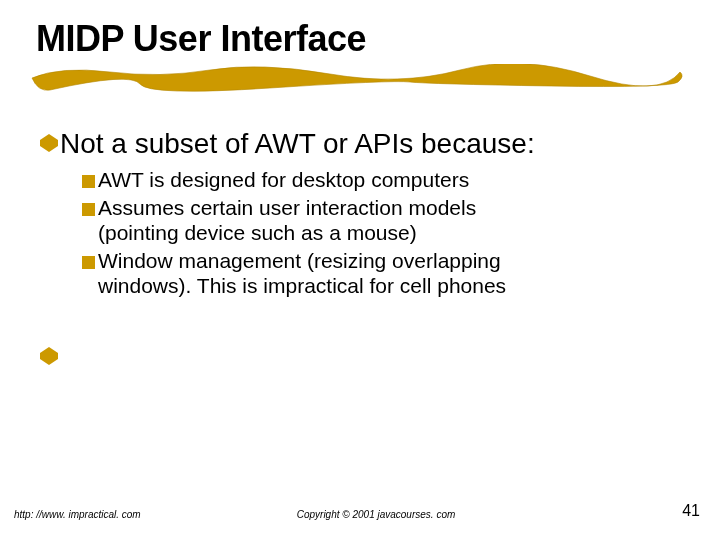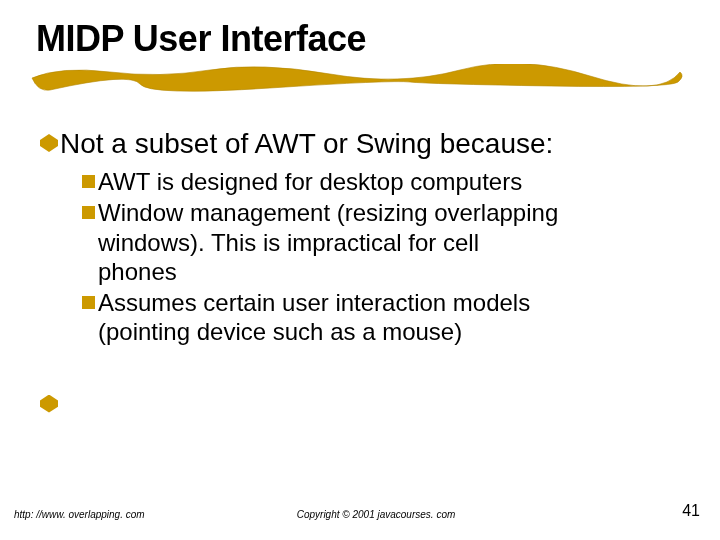--- a/index.html
+++ b/index.html
@@ -66,21 +66,21 @@
   }
   .lvl2 .sq {
     flex: 0 0 auto;
     width: 13px;
     height: 13px;
     background: #cc9900;
     margin-top: 8px;
     margin-right: 3px;
   }
   .lvl2 .txt {
-    font-size: 24px;
+    font-size: 21px;
     line-height: 1.22;
     color: #000;
   }
   .gap { height: 22px; }
   .footer {
     position: absolute;
     bottom: 20px;
     left: 0;
     width: 720px;
     padding: 0 20px 0 14px;
@@ -116,45 +116,45 @@
                Q 655 12, 648 18
                T 520 22 T 380 18 T 240 24 T 110 20 T 20 26
                Q 8 28, 2 14 Z" fill="#cc9900" stroke="#b38600" stroke-width="0.6"></path>
     </svg>
   </div>
 
   <div class="content">
 
     <div class="lvl1">
       <div class="bullet"></div>
-      <div class="txt">Not a subset of AWT or Swing because:</div>
+      <div class="txt">Not a subset of AWT or APIs because:</div>
     </div>
 
     <div class="sub">
       <div class="lvl2">
         <div class="sq"></div>
         <div class="txt">AWT is designed for desktop computers</div>
       </div>
       <div class="lvl2">
         <div class="sq"></div>
-        <div class="txt">Window management (resizing overlapping windows). This is impractical for cell phones</div>
+        <div class="txt">Assumes certain user interaction models (pointing device such as a mouse)</div>
       </div>
       <div class="lvl2">
         <div class="sq"></div>
-        <div class="txt">Assumes certain user interaction models (pointing device such as a mouse)</div>
+        <div class="txt">Window management (resizing overlapping windows). This is impractical for cell phones</div>
       </div>
     </div>
 
     <div class="gap"></div>
 
     <div class="lvl1">
       <div class="bullet"></div>
     </div>
 
   </div>
 
   <div class="footer">
     <span class="center">Copyright © 2001 javacourses. com</span>
-    <span>http: //www. overlapping. com</span>
+    <span>http: //www. impractical. com</span>
     <span class="right">41</span>
   </div>
 
 </div>
 
 </body></html>

